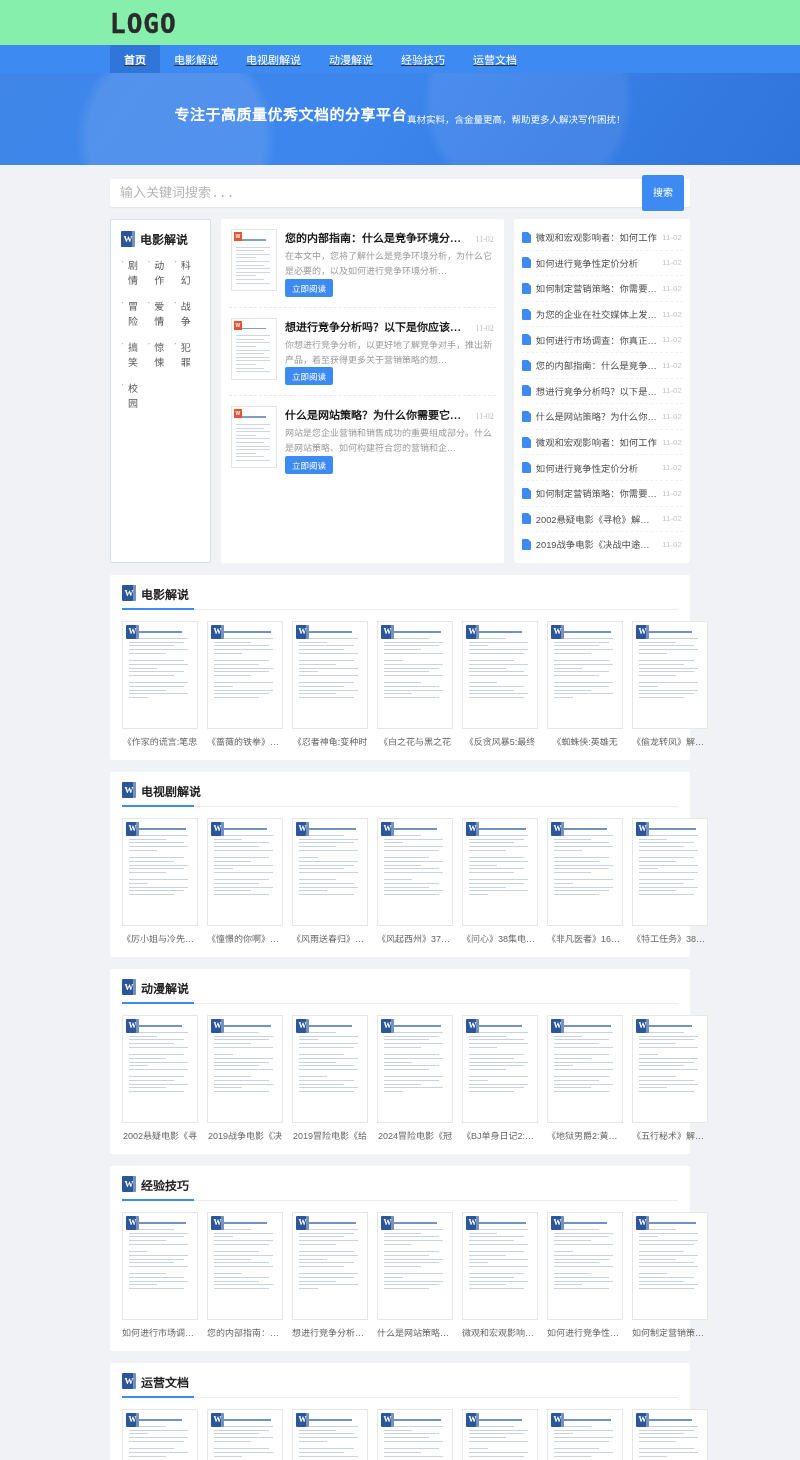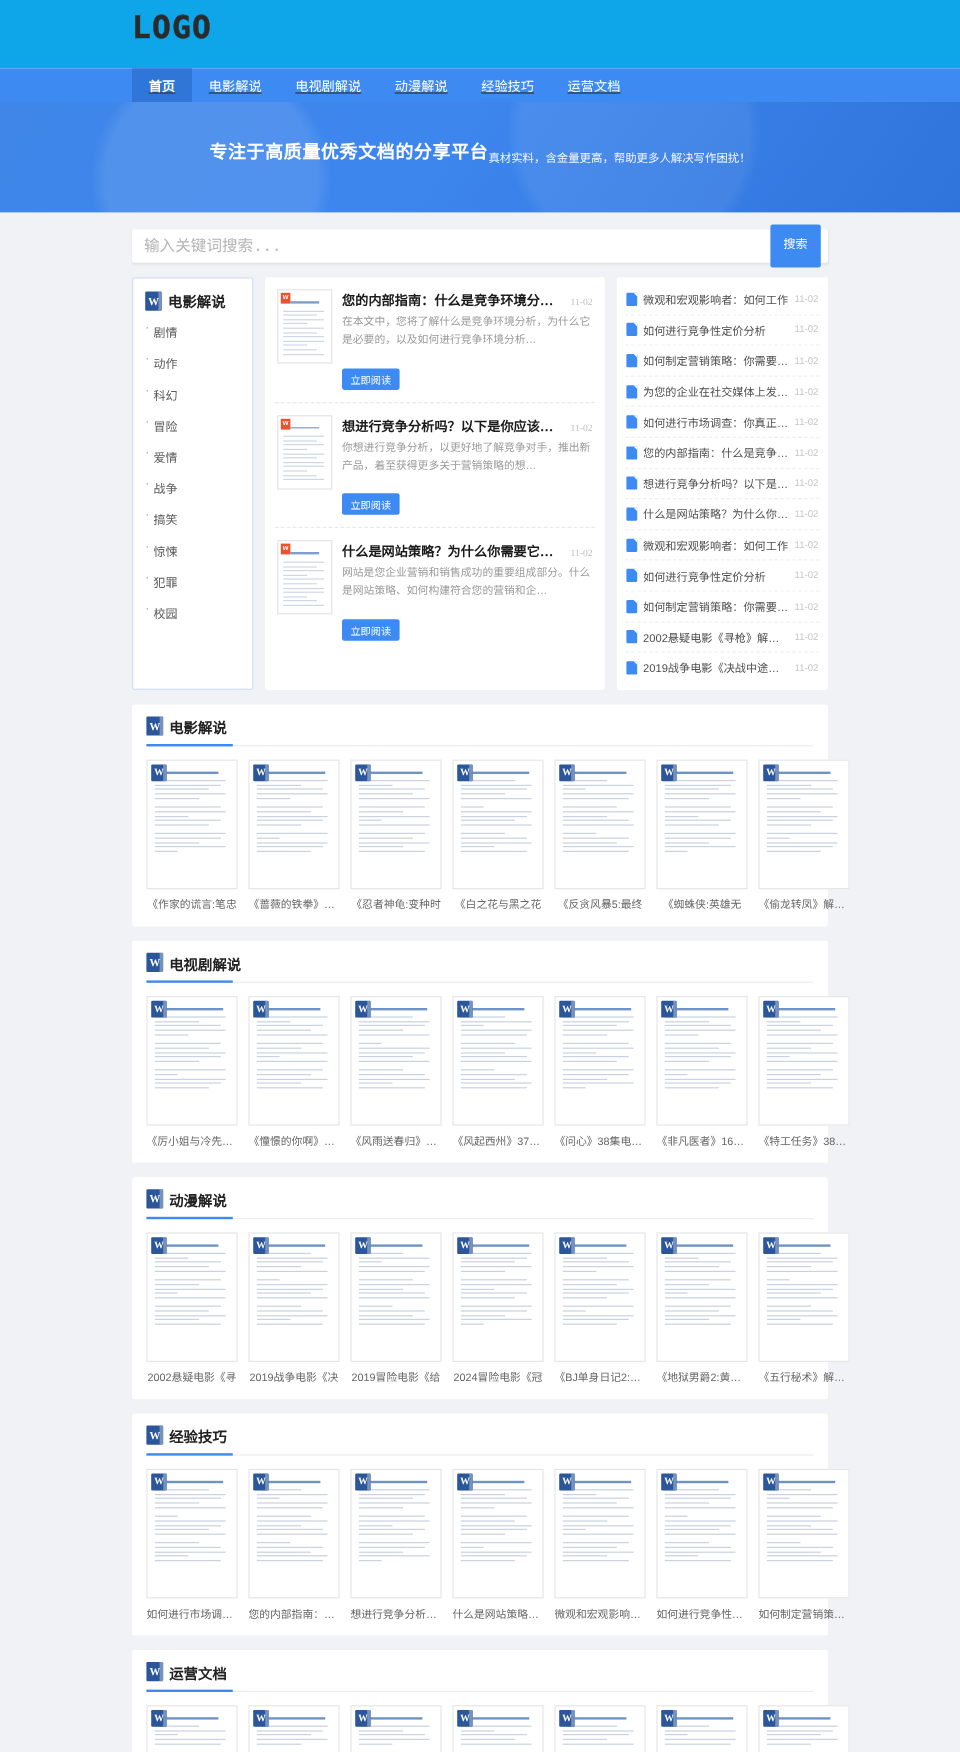--- a/index.html
+++ b/index.html
@@ -9,21 +9,21 @@
     font-family:"Liberation Sans","DejaVu Sans",sans-serif;
     background:#f0f2f5;
     color:#333;
     font-size:12px;
     -webkit-font-smoothing:antialiased;
   }
   .wrap { width:800px; margin:0 auto; }
   .inner { width:580px; margin:0 auto; }
 
   
-  .site-header { background:#0ea5e9; height:57px; }
+  .site-header { background:#86efac; height:45px; }
   .site-header .inner { display:flex; align-items:center; height:48px; }
   .logo {
     font-family:"DejaVu Sans Mono","Liberation Mono",monospace;
     font-size:26px; font-weight:bold; letter-spacing:1px;
     color:#2b2b2b; line-height:1;
     -webkit-text-stroke:0.4px #2b2b2b;
   }
 
   
   .nav { background:#3d8bf2; height:28px; }
@@ -77,21 +77,21 @@
   }
   .card-title { display:flex; align-items:center; gap:5px; margin-bottom:10px; }
   .card-title .t { font-size:12px; font-weight:bold; color:#222; }
   .wicon {
     width:14px; height:16px; background:#2b579a; border-radius:1px;
     color:#fff; font-size:9px; font-weight:bold;
     display:flex; align-items:center; justify-content:center;
     font-family:"Liberation Serif",serif; flex:0 0 auto;
     box-shadow:inset -3px 0 0 rgba(255,255,255,.35);
   }
-  .cat-grid { display:grid; grid-template-columns:1fr; row-gap:11px; }
+  .cat-grid { display:grid; grid-template-columns:1fr 1fr 1fr; row-gap:11px; }
   .cat-grid a {
     font-size:10px; color:#5a5a5a; text-decoration:none;
     position:relative; padding-left:7px;
   }
   .cat-grid a:before {
     content:"·"; position:absolute; left:0; top:-1px; color:#aaa;
   }
 
   .article-list { flex:1; background:#fff; border-radius:2px; padding:0 8px; }
   .article {
@@ -121,21 +121,21 @@
   .art-title {
     font-size:11px; font-weight:bold; color:#1b1b1b;
     white-space:nowrap; overflow:hidden; text-overflow:ellipsis;
   }
   .art-date { font-size:8px; color:#bdbdbd; flex:0 0 auto; }
   .art-desc {
     font-size:9px; color:#9a9a9a; line-height:1.65; margin-top:4px;
     max-height:30px; overflow:hidden;
   }
   .read-btn {
-    display:inline-block; margin-top:16px; background:#3d8bf2; color:#fff;
+    display:inline-block; margin-top:0; background:#3d8bf2; color:#fff;
     font-size:8.5px; padding:3px 7px; border-radius:2px; text-decoration:none;
   }
 
   .rank-list { width:185px; background:#fff; border-radius:2px; padding:6px 7px; }
   .rank-item {
     display:flex; align-items:center; gap:5px;
     padding:5.3px 1px; border-bottom:1px dashed #f0f0f0;
   }
   .rank-item:last-child { border-bottom:0; }
   .fileicon {

